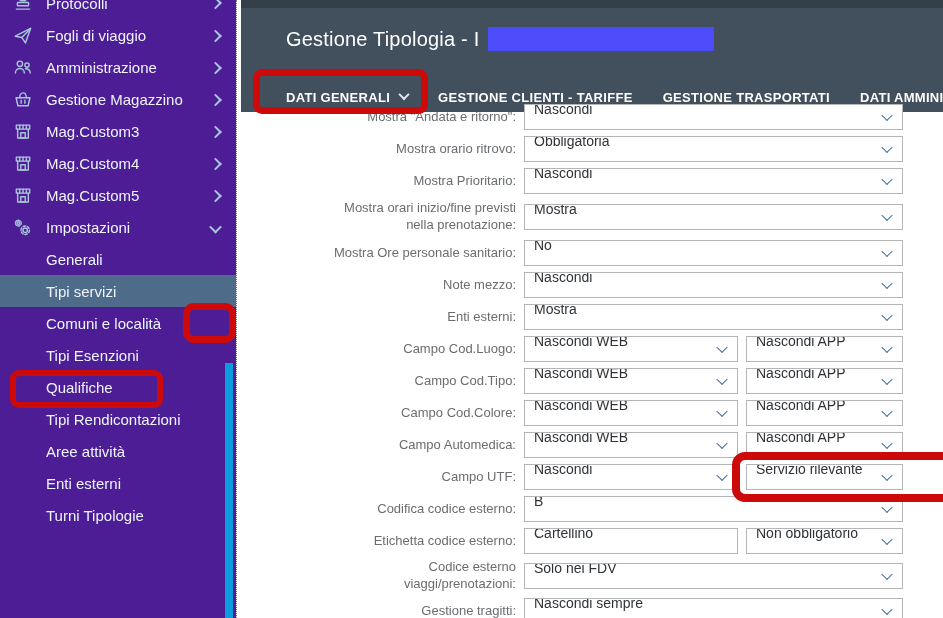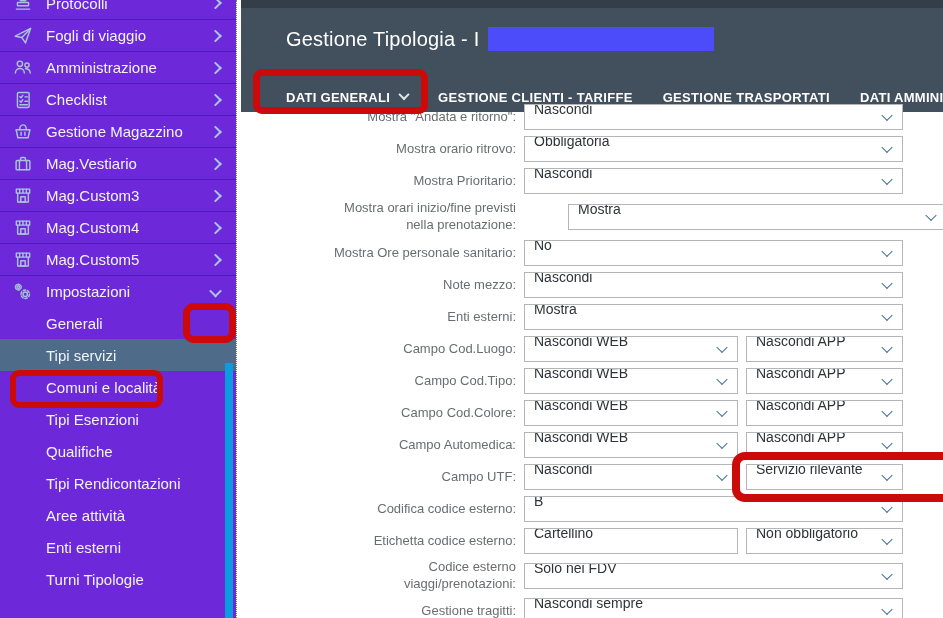--- a/index.html
+++ b/index.html
@@ -2,21 +2,21 @@
 <html><head>
 <meta charset="utf-8">
 <style>
   html,body{margin:0;padding:0;background:#e8e8e8;}
   .app{
     position:relative;width:943px;height:618px;overflow:hidden;
     background:#ffffff;font-family:"Liberation Sans",sans-serif;
     display:flex;
   }
   
-  .sidebar{position:relative;width:236px;height:618px;background:#6d28d9;flex:0 0 auto;overflow:hidden;}
+  .sidebar{position:relative;width:236px;height:618px;background:#4c1d95;flex:0 0 auto;overflow:hidden;}
   .nav-list{margin-top:-13px;}
   .nav-item{
     position:relative;height:32px;display:flex;align-items:center;
     border-top:1px solid #313d47;box-sizing:border-box;
     color:#eef4f8;font-size:15px;cursor:pointer;
   }
   .nav-item:first-child{border-top:none;}
   .nav-item .ico{width:20px;height:20px;margin-left:13px;flex:0 0 auto;display:flex;align-items:center;justify-content:center;}
   .nav-item .ico svg{stroke:#a9c4d9;fill:none;stroke-width:1.3;stroke-linecap:round;stroke-linejoin:round;}
   .nav-item .lbl{margin-left:13px;white-space:nowrap;}
@@ -38,21 +38,21 @@
   .content-header::before{content:"";position:absolute;left:0;top:0;right:0;height:8px;background:#343e49;}
   .title-row{position:absolute;left:45px;top:27px;display:flex;align-items:center;gap:9px;}
   .page-title{margin:0;font-size:20px;font-weight:400;color:#ffffff;letter-spacing:.2px;white-space:nowrap;}
   .redact{width:226px;height:24px;background:#4c4cfb;flex:0 0 auto;}
   .tabs{position:absolute;left:45px;right:0;top:83px;height:29px;display:flex;gap:30px;align-items:center;overflow:hidden;white-space:nowrap;}
   .tab{display:flex;align-items:center;color:#ffffff;font-size:13px;font-weight:700;letter-spacing:.3px;cursor:pointer;flex:0 0 auto;}
   .tab .caret{width:6px;height:6px;border-right:2px solid #dfe8ef;border-bottom:2px solid #dfe8ef;transform:rotate(45deg) translate(-1px,-1px);margin-left:10px;margin-bottom:3px;}
   
   .form{margin-top:-11px;background:#fff;}
   .frow{display:flex;align-items:center;height:32px;}
-  .frow.tall{height:40px;gap:44px;}
+  .frow.tall{height:40px;}
   .frow.tall2{height:38px;}
   .flabel{margin-left:80px;width:195px;text-align:right;font-size:13px;color:#6a6d70;line-height:1.3;flex:0 0 auto;}
   .fields{display:flex;gap:8px;margin-left:8px;flex:0 0 auto;}
   .dd,.tin{
     position:relative;box-sizing:border-box;height:26px;background:#fff;
     border:1px solid #b5b5b5;display:flex;align-items:center;
     font-size:14px;color:#2f3338;padding:0 26px 16px 9px;cursor:pointer;
     white-space:nowrap;overflow:hidden;
   }
   .tin{padding-right:9px;cursor:text;}
@@ -105,58 +105,33 @@
               <circle cx="6.2" cy="5.2" r="2.4"></circle>
               <path d="M2.2 13.5c0-2.4 1.8-4 4-4s4 1.6 4 4"></path>
               <circle cx="12.6" cy="6.4" r="1.9"></circle>
               <path d="M11.3 9.7c1.9-.3 4.2 1 4.2 3.8"></path>
             </svg>
         </span>
         <span class="lbl">Amministrazione</span>
         <span class="chev-r"></span>
       </div>
 
-      <div class="nav-item">
-        <span class="ico">
-          <svg width="20" height="20" viewBox="0 0 18 18">
-              <rect x="4" y="2.2" width="10.5" height="13.5" rx="1"></rect>
-              <path d="M6.2 6l1 1 1.6-2.2"></path>
-              <path d="M10.8 6.2H13"></path>
-              <path d="M6.2 10l1 1 1.6-2.2"></path>
-              <path d="M10.8 10.2H13"></path>
-              <path d="M6.2 13.2H13"></path>
-            </svg>
-        </span>
-        <span class="lbl">Checklist</span>
-        <span class="chev-r"></span>
-      </div>
 
       <div class="nav-item">
         <span class="ico">
           <svg width="20" height="20" viewBox="0 0 18 18">
               <path d="M2.8 7h12.4l-1.6 7.2H4.4z"></path>
               <path d="M6 7c0-2.8 1.3-4.4 3-4.4S12 4.2 12 7"></path>
               <path d="M7.3 9.3v2.6M10.7 9.3v2.6"></path>
             </svg>
         </span>
         <span class="lbl">Gestione Magazzino</span>
         <span class="chev-r"></span>
       </div>
 
-      <div class="nav-item">
-        <span class="ico">
-          <svg width="20" height="20" viewBox="0 0 18 18">
-              <rect x="2.8" y="5.8" width="12.4" height="8.4" rx="1"></rect>
-              <path d="M6.8 5.8V4.4a1.2 1.2 0 0 1 1.2-1.2h2a1.2 1.2 0 0 1 1.2 1.2v1.4"></path>
-              <path d="M5.8 5.8v8.4M12.2 5.8v8.4"></path>
-            </svg>
-        </span>
-        <span class="lbl">Mag.Vestiario</span>
-        <span class="chev-r"></span>
-      </div>
 
 
       <div class="nav-item">
         <span class="ico">
           <svg width="20" height="20" viewBox="0 0 18 18">
               <path d="M3 2.8h12v3.6H3z"></path>
               <path d="M6 2.8v3.6M9 2.8v3.6M12 2.8v3.6"></path>
               <path d="M4.2 6.4v8h9.6v-8"></path>
               <rect x="7" y="9.6" width="4" height="4.8"></rect>
             </svg>

